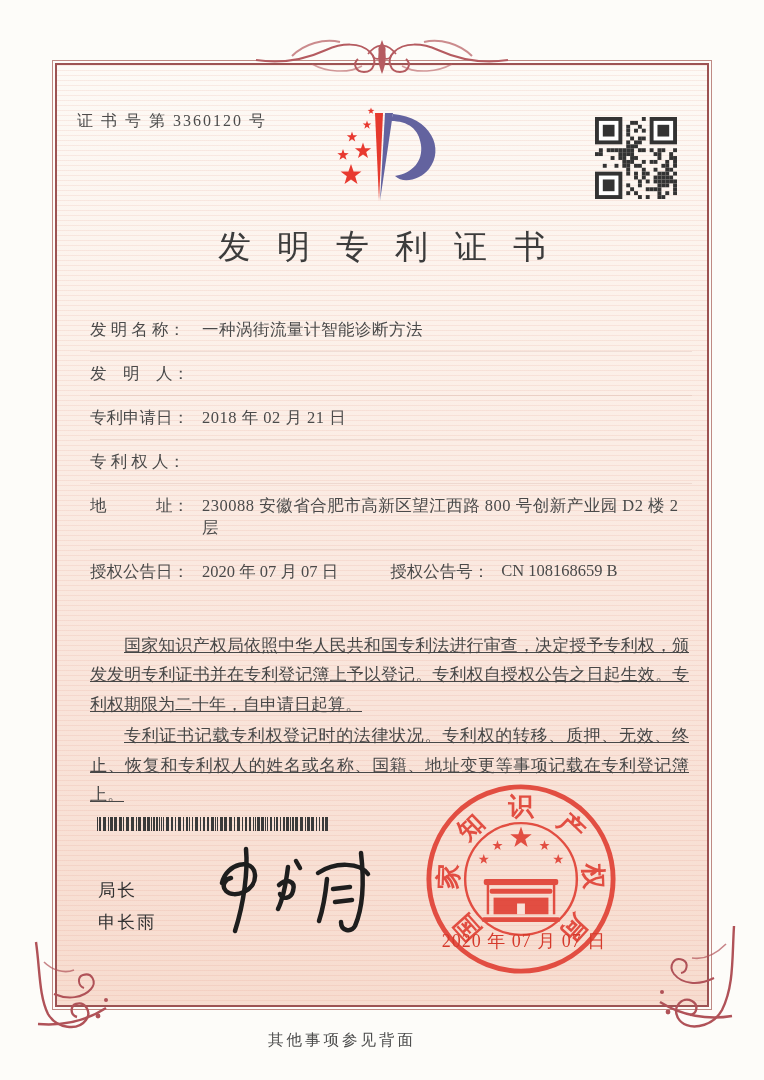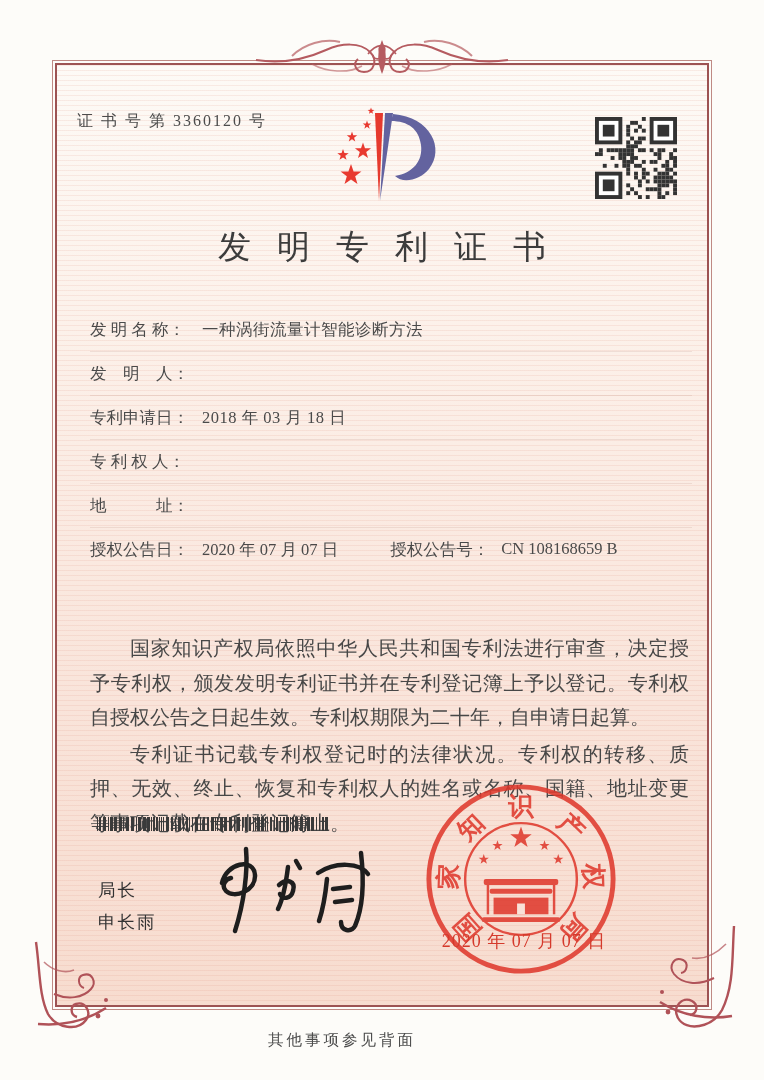--- a/index.html
+++ b/index.html
@@ -42,21 +42,21 @@
          border-bottom:1px solid rgba(165,105,95,0.14); }
   .row .lbl { flex:0 0 112px; white-space:nowrap; }
   .row .val { flex:1; letter-spacing:0.5px; }
   .row .val.addr { max-width:480px; }
   .row.grant { border-bottom:none; }
   .row.grant .pair2 { margin-left:52px; display:flex; }
   .row.grant .pair2 .lbl { flex:0 0 auto; margin-right:12px; }
 
   
   .body-text { position:absolute; left:33px; top:566px; width:599px;
-               font-size:20px; line-height:1.73; color:#474747; text-align:justify; }
+               font-size:17px; line-height:1.73; color:#474747; text-align:justify;text-decoration:underline; }
   .body-text p { text-indent:2em; margin-bottom:2px; }
 
   
   .barcode { position:absolute; left:40px; top:752px; width:237px; height:14px;
              display:flex; align-items:stretch; }
   .barcode i { display:block; height:100%; background:#3a3a3a; }
   .barcode i.sp { background:transparent; }
 
   .bureau { position:absolute; left:41px; top:810px; font-size:17.5px;
             color:#333; line-height:1.8; letter-spacing:2px; }
@@ -242,27 +242,28 @@
         <div class="fields">
           <div class="row">
             <span class="lbl">发 明 名 称：</span>
             <span class="val">一种涡街流量计智能诊断方法</span>
           </div>
           <div class="row">
             <span class="lbl">发　明　人：</span>
           </div>
           <div class="row">
             <span class="lbl">专利申请日：</span>
-            <span class="val">2018 年 03 月 18 日</span>
+            <span class="val">2018 年 02 月 21 日</span>
           </div>
           <div class="row">
             <span class="lbl">专 利 权 人：</span>
           </div>
           <div class="row">
             <span class="lbl">地　　　址：</span>
+            <span class="val addr">230088 安徽省合肥市高新区望江西路 800 号创新产业园 D2 楼 2 层</span>
           </div>
           <div class="row grant">
             <span class="lbl">授权公告日：</span>
             <span>2020 年 07 月 07 日</span>
             <span class="pair2">
               <span class="lbl">授权公告号：</span>
               <span>CN 108168659 B</span>
             </span>
           </div>
         </div>

